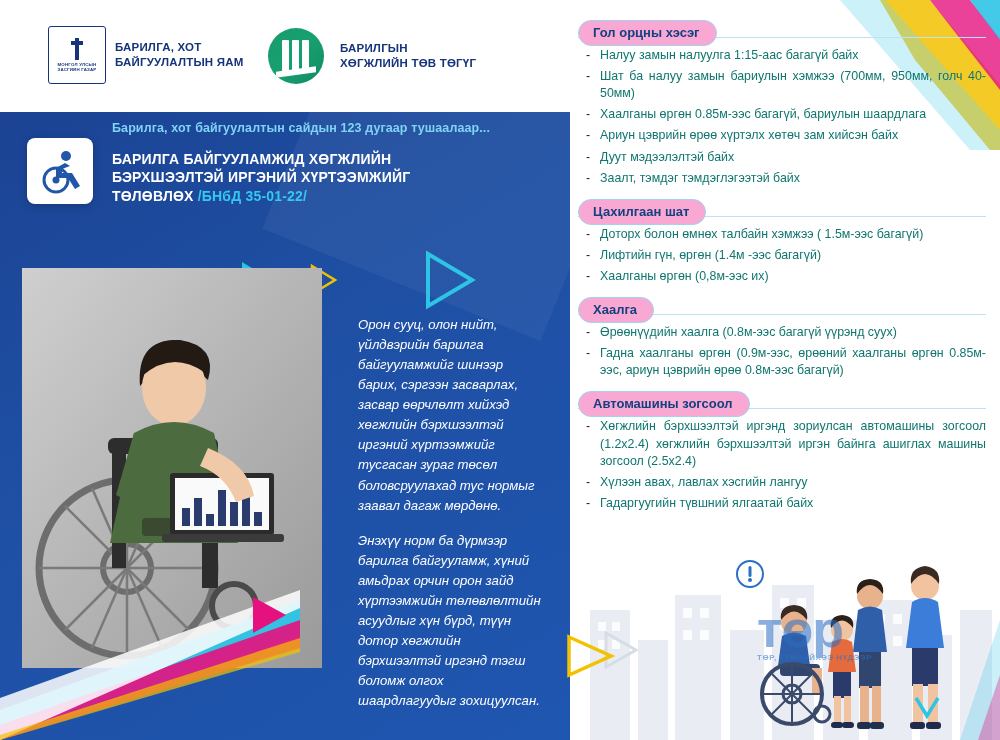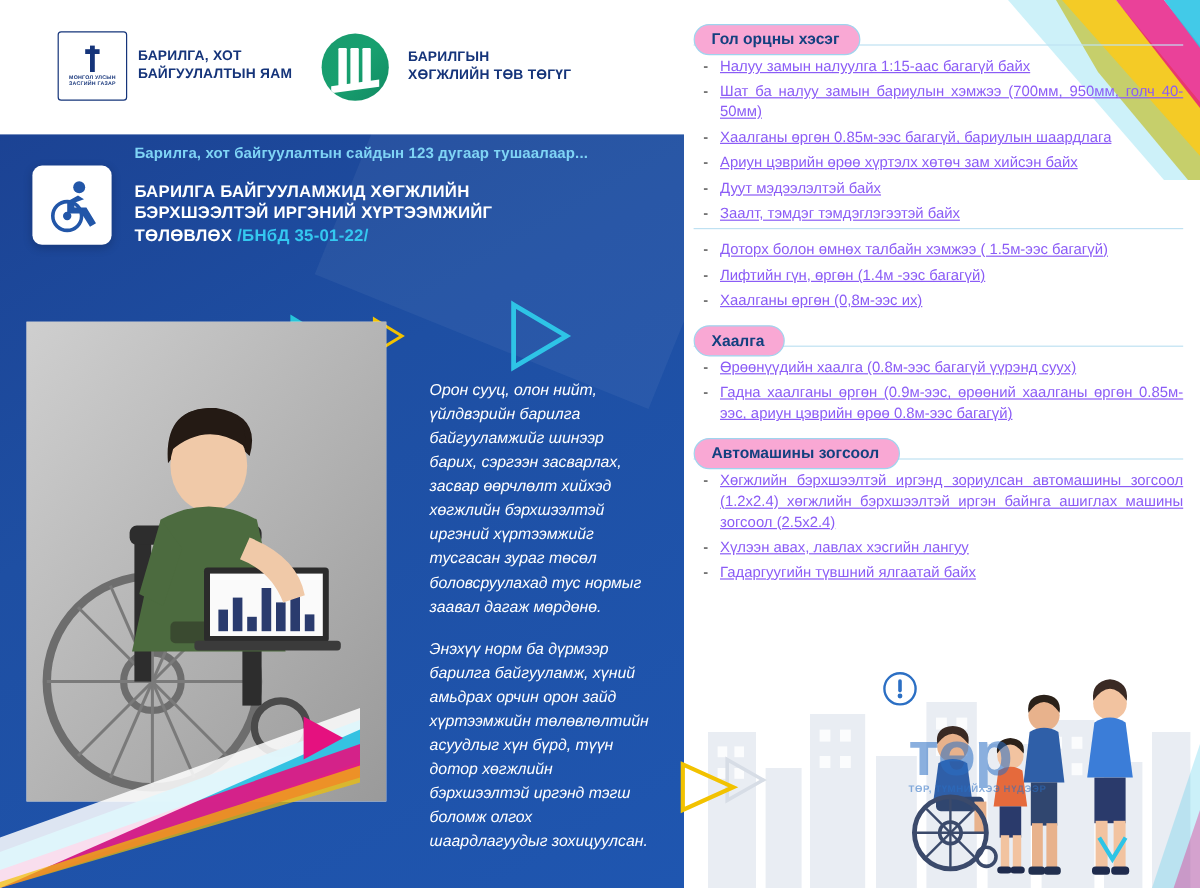--- a/index.html
+++ b/index.html
@@ -196,24 +196,23 @@
   }
   ul.items {
     list-style: none;
     margin: 9px 0 0 4px;
   }
   ul.items li {
     position: relative;
     padding-left: 18px;
     margin-bottom: 4px;
     font-size: 12.4px;
-    color: #8b5cf6;
+    color: #0f766e;
     line-height: 1.38;
     text-align: justify;
-    text-decoration: underline;
   }
   ul.items li:before {
     content: "-";
     position: absolute;
     left: 4px; top: 0;
     color: #1c1c1c;
   }
 
   
   .city {
@@ -497,20 +496,21 @@
         <li>Налуу замын налуулга 1:15-аас багагүй байх</li>
         <li>Шат ба налуу замын бариулын хэмжээ (700мм, 950мм, голч 40-50мм)</li>
         <li>Хаалганы өргөн 0.85м-ээс багагүй, бариулын шаардлага</li>
         <li>Ариун цэврийн өрөө хүртэлх хөтөч зам хийсэн байх</li>
         <li>Дуут мэдээлэлтэй байх</li>
         <li>Заалт, тэмдэг тэмдэглэгээтэй байх</li>
       </ul>
     </div>
 
     <div class="sec">
+      <div class="sec-head">Цахилгаан шат</div>
       <div class="sec-rule"></div>
       <ul class="items">
         <li>Доторх болон өмнөх талбайн хэмжээ ( 1.5м-ээс багагүй)</li>
         <li>Лифтийн гүн, өргөн (1.4м -ээс багагүй)</li>
         <li>Хаалганы өргөн (0,8м-ээс их)</li>
       </ul>
     </div>
 
     <div class="sec">
       <div class="sec-head">Хаалга</div>

